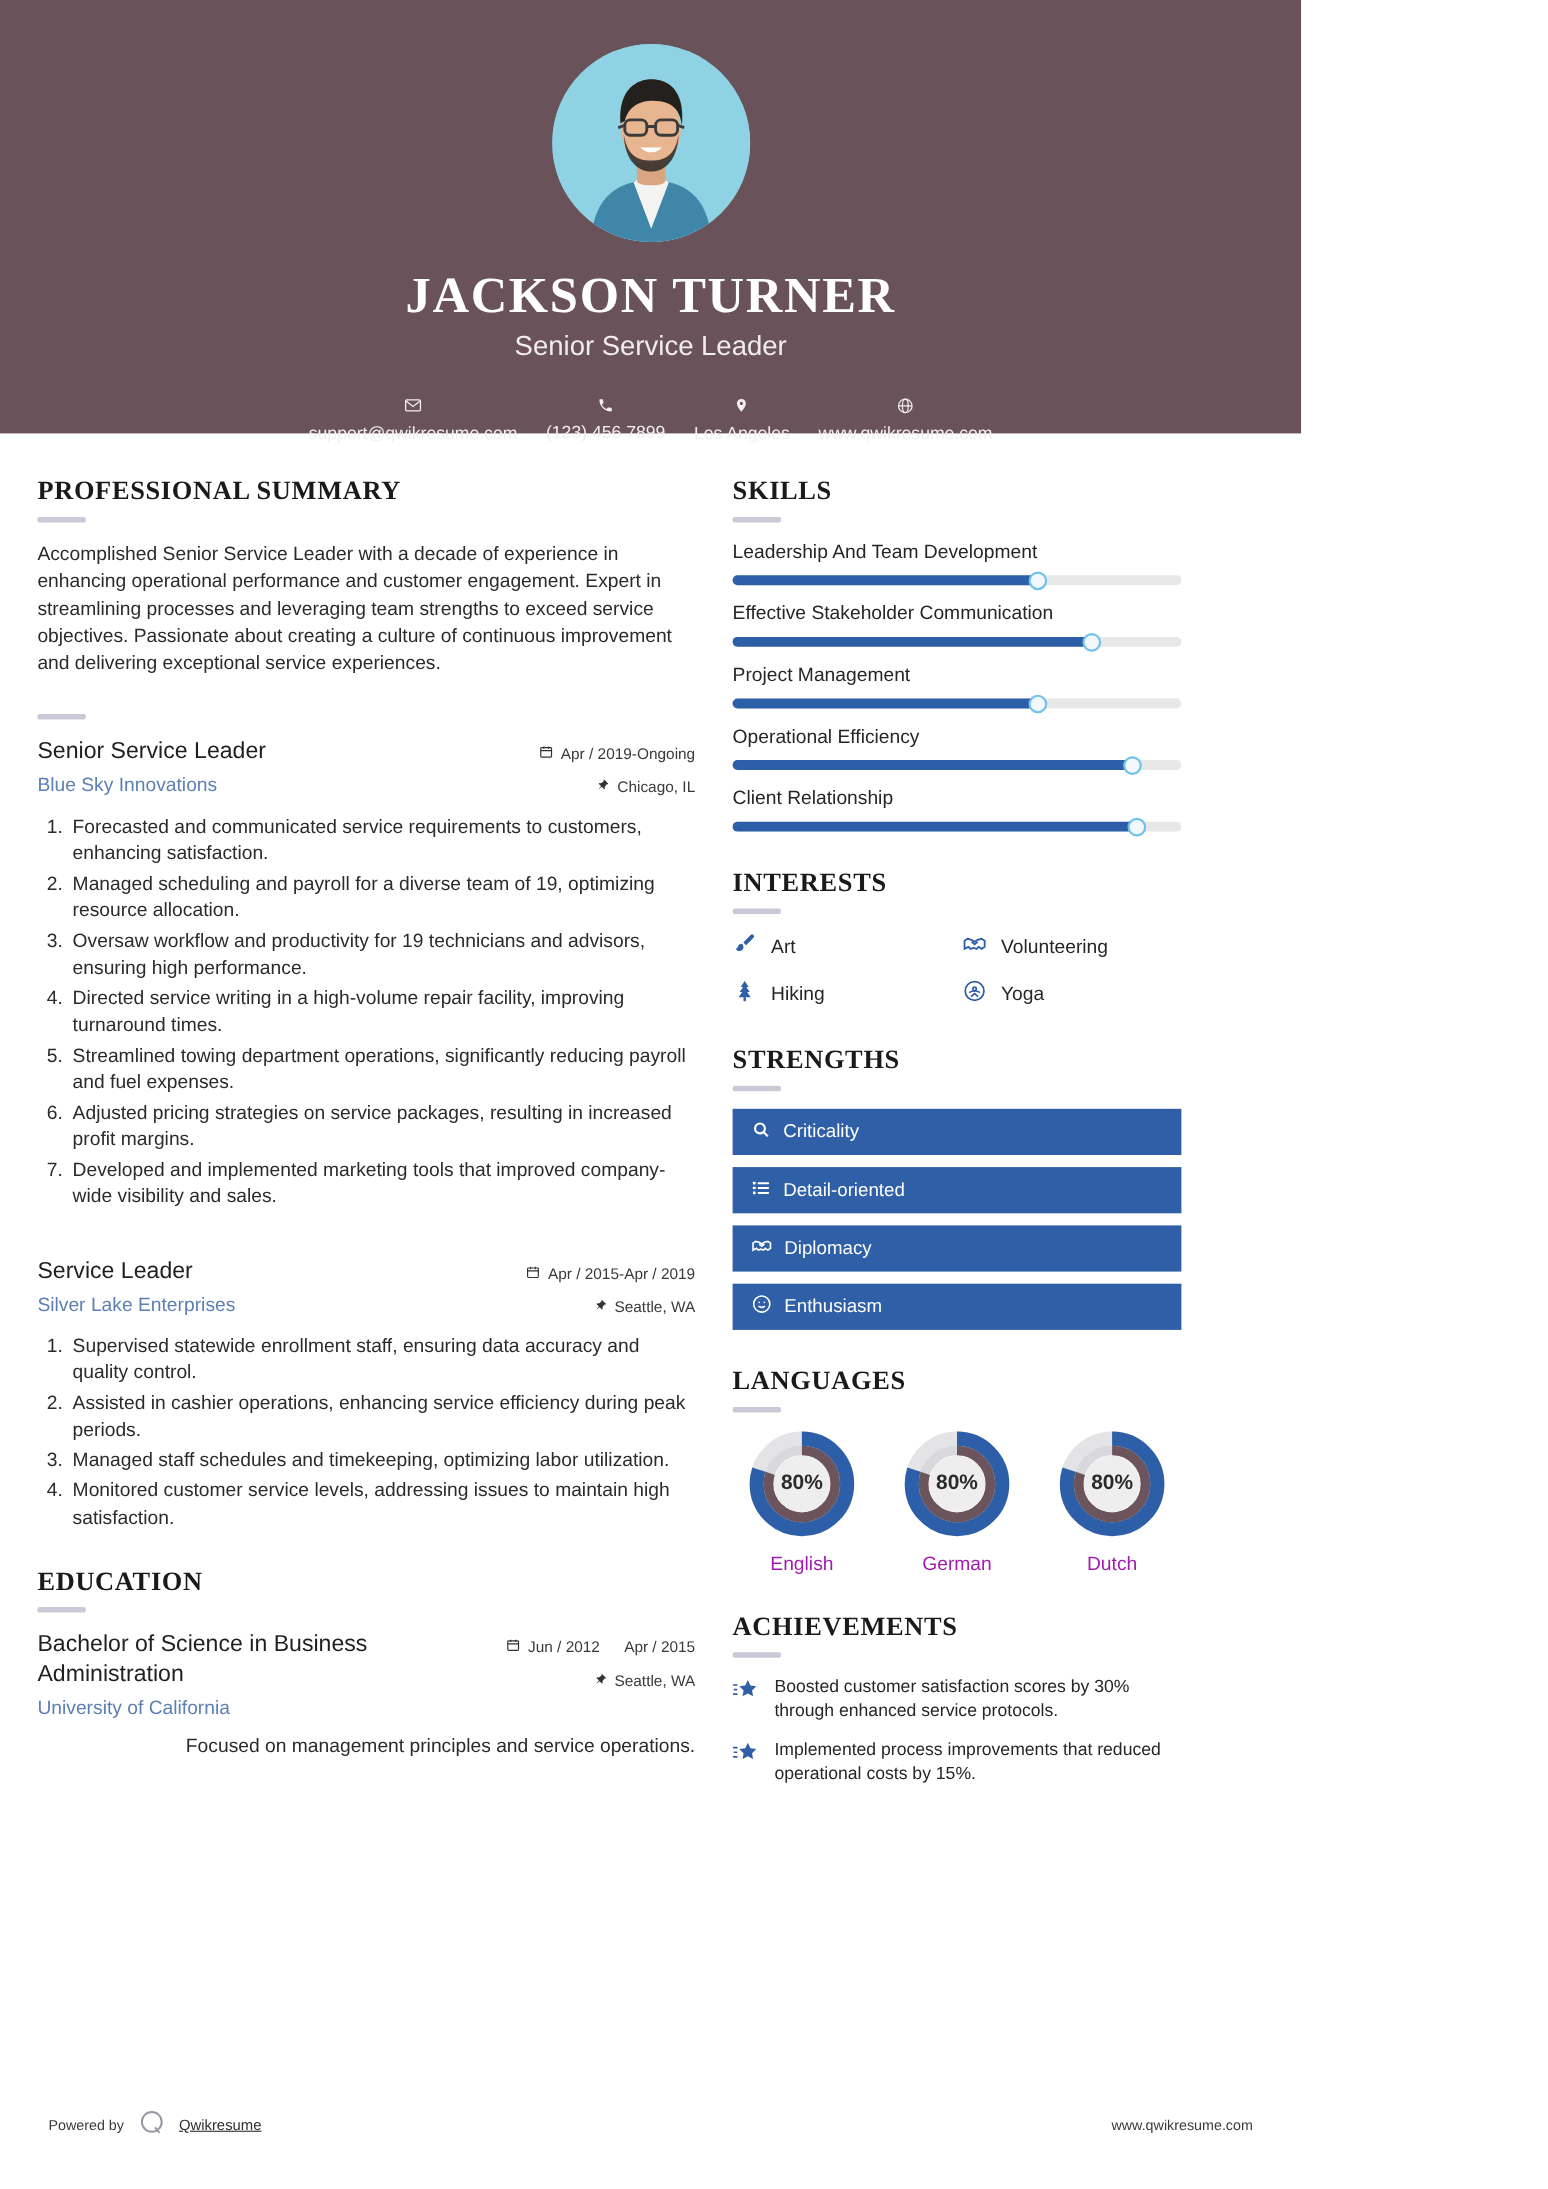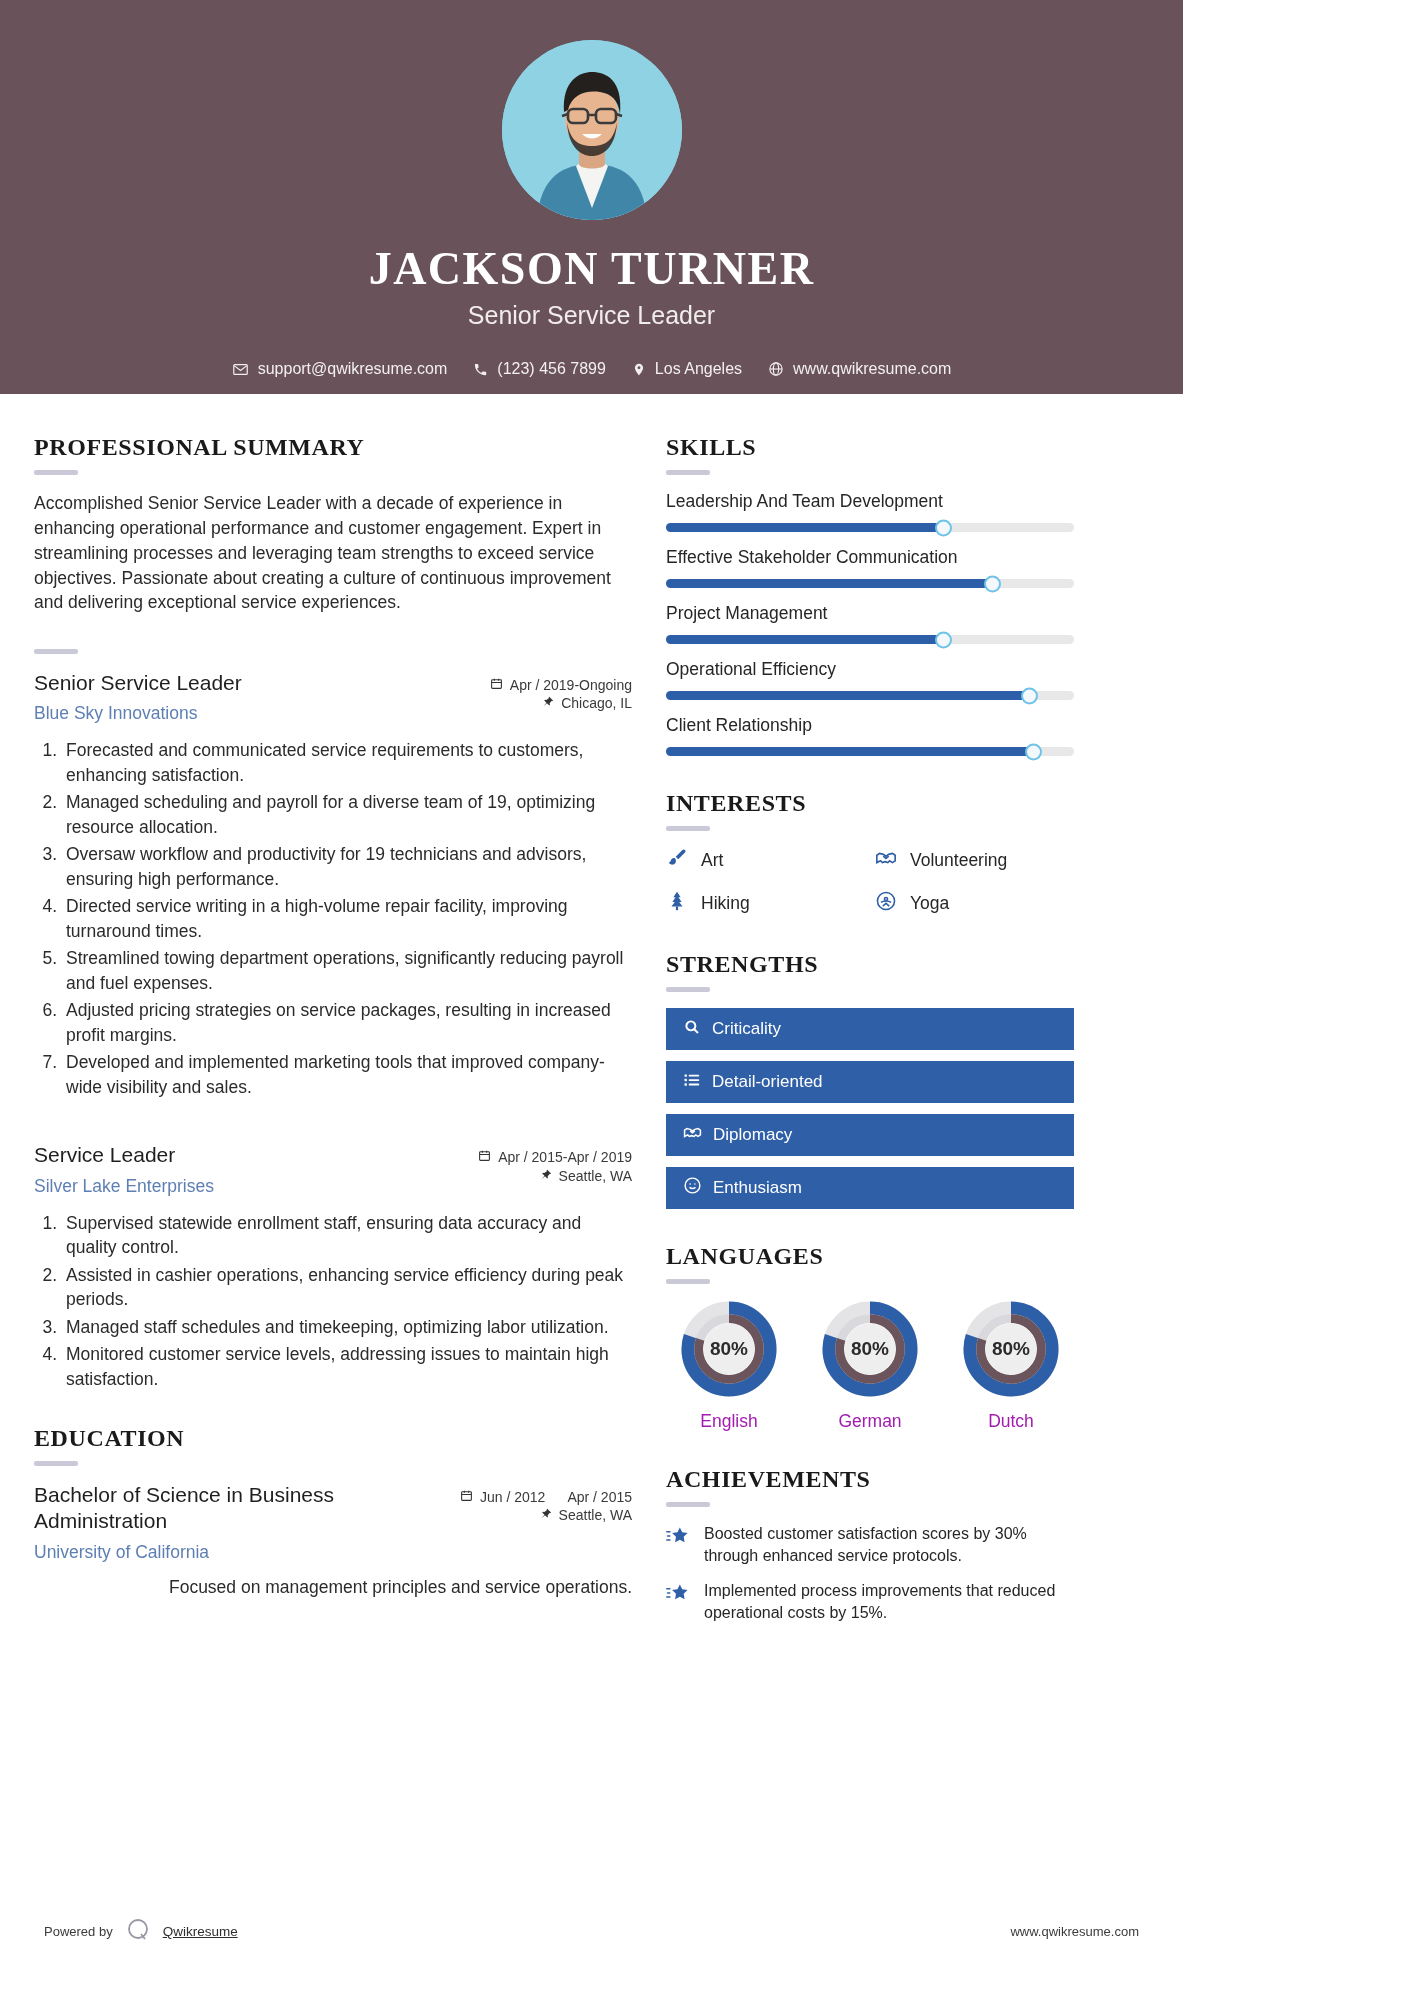--- a/index.html
+++ b/index.html
@@ -54,20 +54,21 @@
     align-items: center;
     gap: 0px;
     font-size: 16px;
     color: #f3eff0;
   }
   .contact-item {
     display: flex;
     align-items: center;
     gap: 9px;
     padding: 0 13px;
+    flex-direction: column;
   }
   .contact-item svg { display:block; }
 
   
   .body {
     display: flex;
     padding: 40px 34px 0 34px;
     gap: 34px;
   }
   .col-left  { width: 598px; }
@@ -124,21 +125,21 @@
     color: #3a3a3a;
     padding-top: 6px;
   }
   .meta-row {
     display: flex;
     justify-content: flex-end;
     align-items: center;
     gap: 7px;
     line-height: 1.3;
   }
-  .meta-row + .meta-row { }
+  .meta-row + .meta-row { margin-top: 12px; }
   .meta-date-two {
     display: flex;
     gap: 22px;
     justify-content: flex-end;
     text-align: center;
   }
   .meta-date-two span { display: block; }
 
   ol.duties {
     margin-top: 14px;

